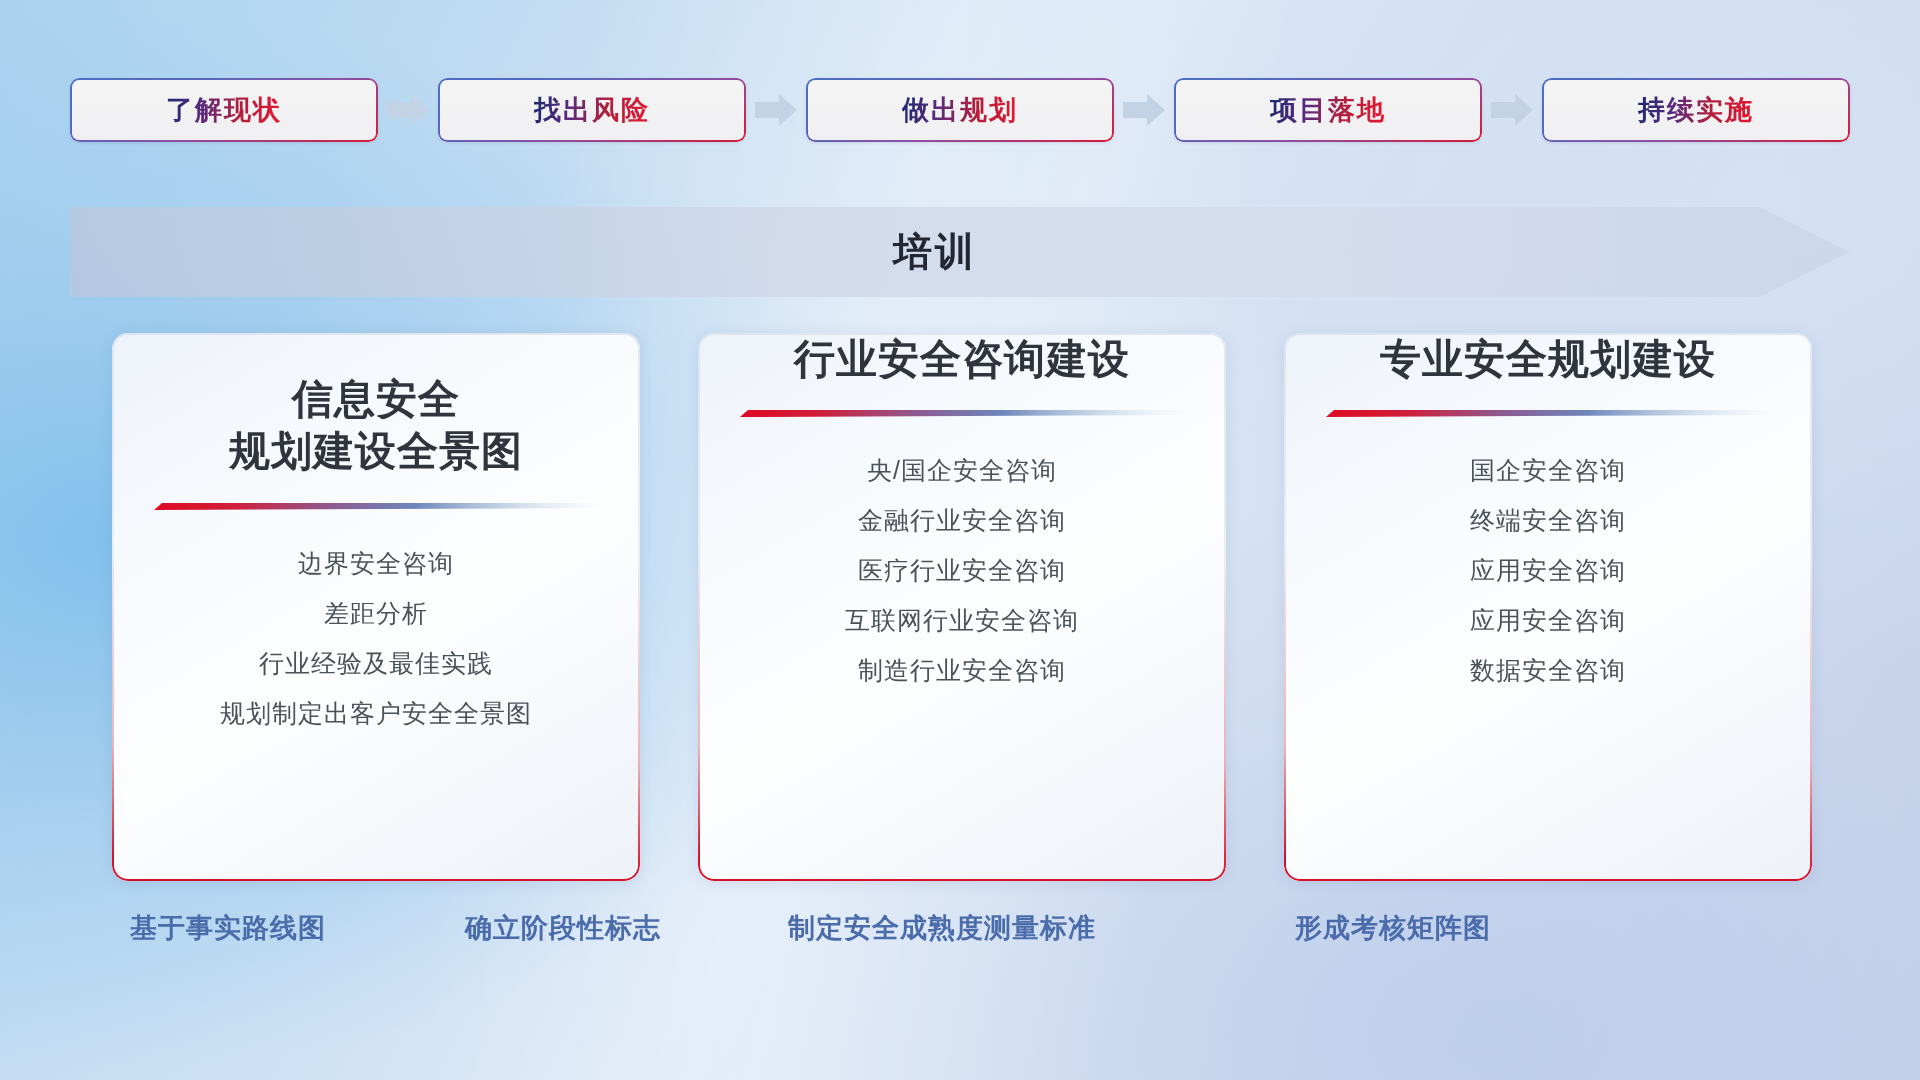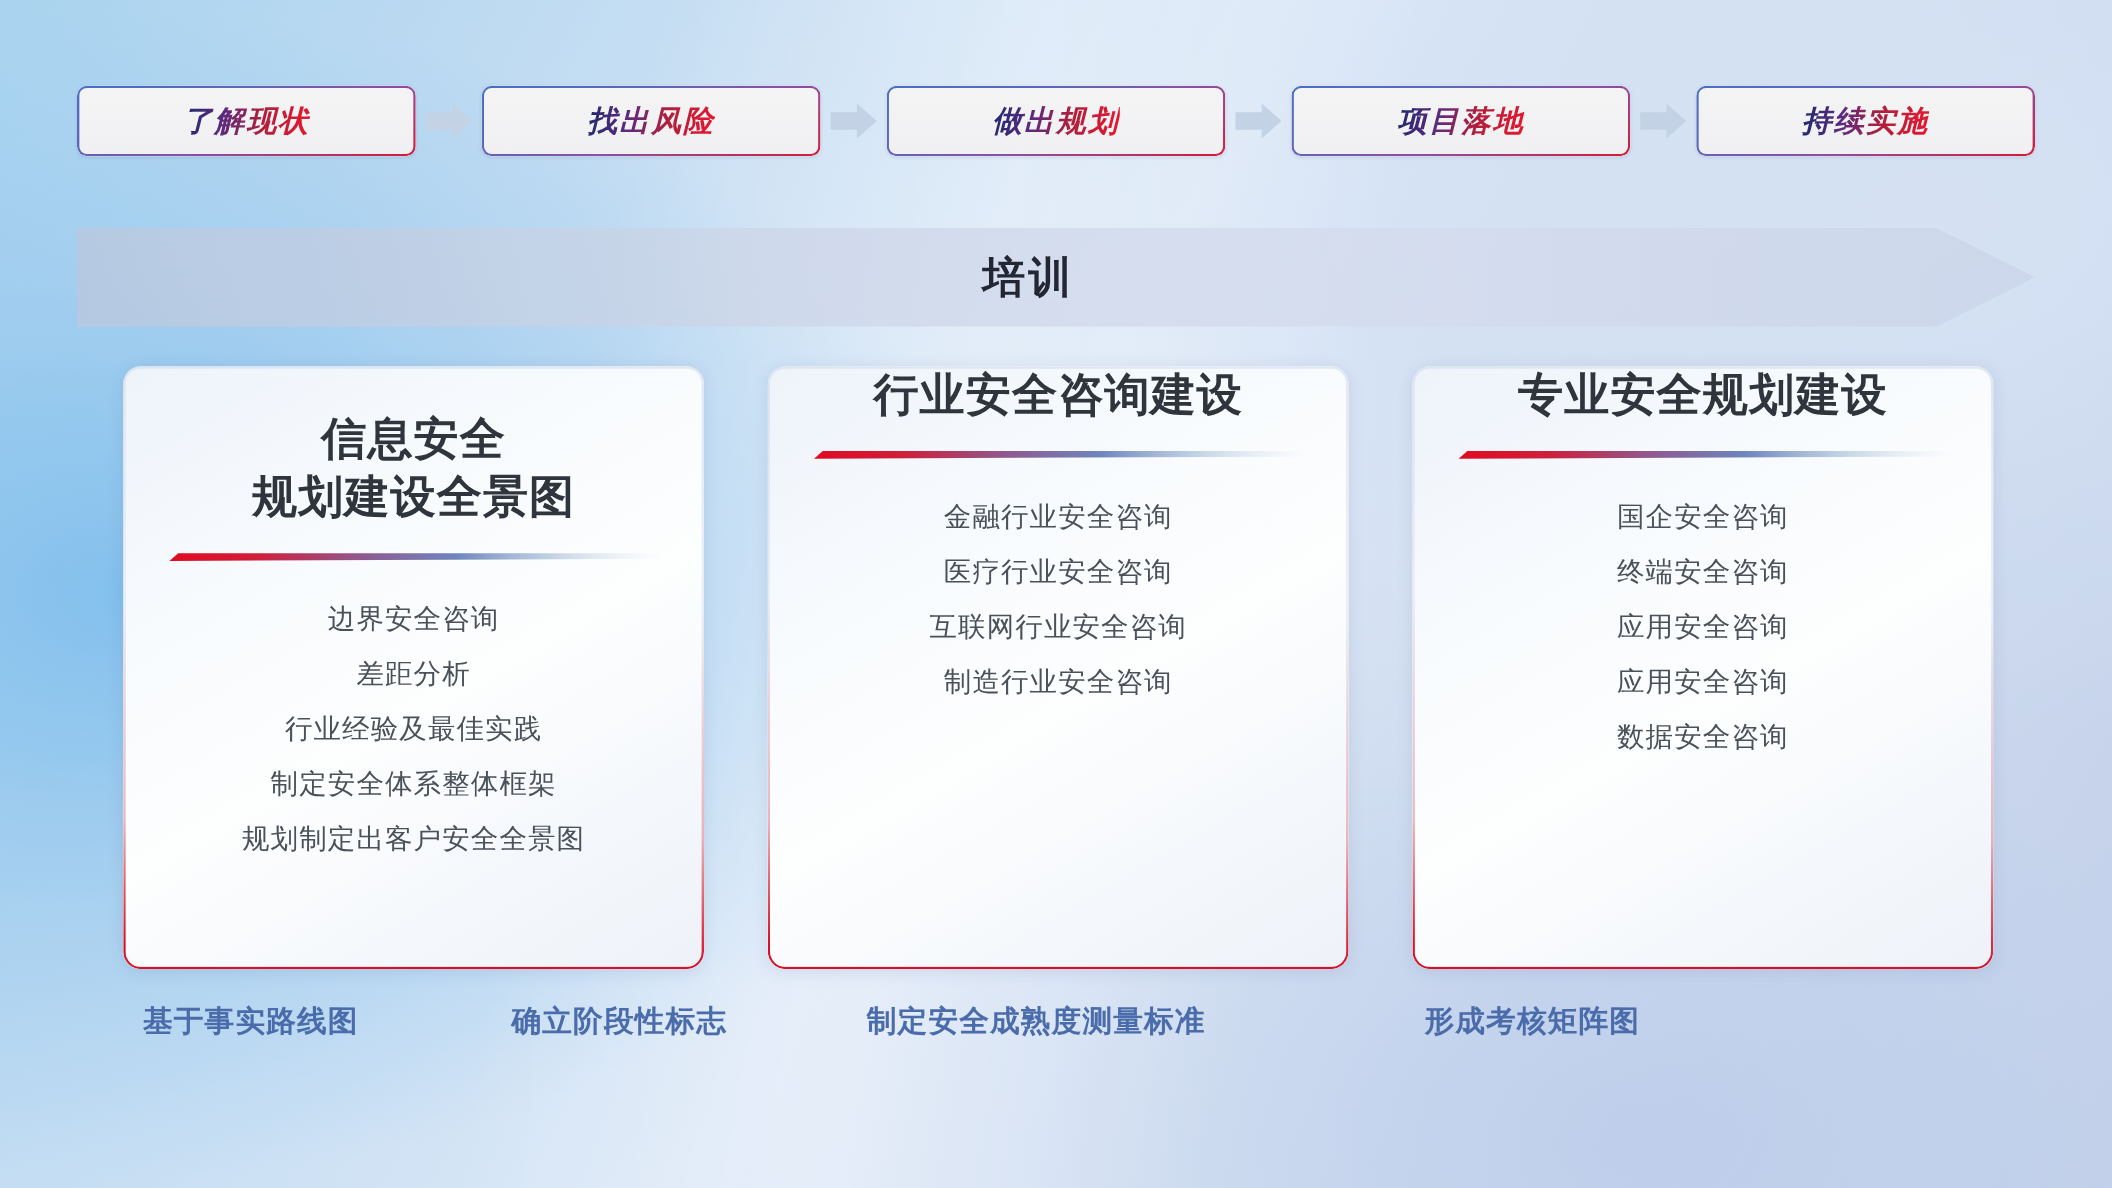--- a/index.html
+++ b/index.html
@@ -70,21 +70,20 @@
     font-size: 27px;
     font-weight: bold;
     letter-spacing: 2px;
     background: linear-gradient(96deg, #1d2a6e 0%, #5c2a7e 32%, #b01f3c 62%, #e8172e 100%);
     -webkit-background-clip: text;
             background-clip: text;
     color: transparent;
     -webkit-text-fill-color: transparent;
     position: relative;
     z-index: 2;
-    font-style: italic;
   }
   .step-arrow {
     flex: 0 0 60px;
     height: 68px;
     display: flex;
     align-items: center;
     justify-content: center;
   }
   .step-arrow svg { display: block; }
 
@@ -289,21 +288,20 @@
                 <stop offset="100%" stop-color="#dfe7f0" stop-opacity="0"></stop>
               </linearGradient>
             </defs>
             <path d="M6,10 L14,3 L456,3 L456,8 L6,10 Z" fill="url(#dvg0)"></path>
           </svg>
         </div>
         <div class="card-list">
           <div class="card-list-item">边界安全咨询</div>
           <div class="card-list-item">差距分析</div>
           <div class="card-list-item">行业经验及最佳实践</div>
-          <div class="card-list-item">制定安全体系整体框架</div>
           <div class="card-list-item">规划制定出客户安全全景图</div>
         </div>
       </div>
     </div>
     <div class="card">
       <div class="card-inner">
         <div class="card-title">行业安全咨询建设</div>
         <div class="divider-wrap">
           <svg viewBox="0 0 456 14" preserveAspectRatio="none">
             <defs>
@@ -313,20 +311,21 @@
                 <stop offset="40%" stop-color="#8c5c94"></stop>
                 <stop offset="58%" stop-color="#6e86bd"></stop>
                 <stop offset="76%" stop-color="#aec3db" stop-opacity="0.8"></stop>
                 <stop offset="100%" stop-color="#dfe7f0" stop-opacity="0"></stop>
               </linearGradient>
             </defs>
             <path d="M6,10 L14,3 L456,3 L456,8 L6,10 Z" fill="url(#dvg1)"></path>
           </svg>
         </div>
         <div class="card-list">
+          <div class="card-list-item">央/国企安全咨询</div>
           <div class="card-list-item">金融行业安全咨询</div>
           <div class="card-list-item">医疗行业安全咨询</div>
           <div class="card-list-item">互联网行业安全咨询</div>
           <div class="card-list-item">制造行业安全咨询</div>
         </div>
       </div>
     </div>
     <div class="card">
       <div class="card-inner">
         <div class="card-title">专业安全规划建设</div>

